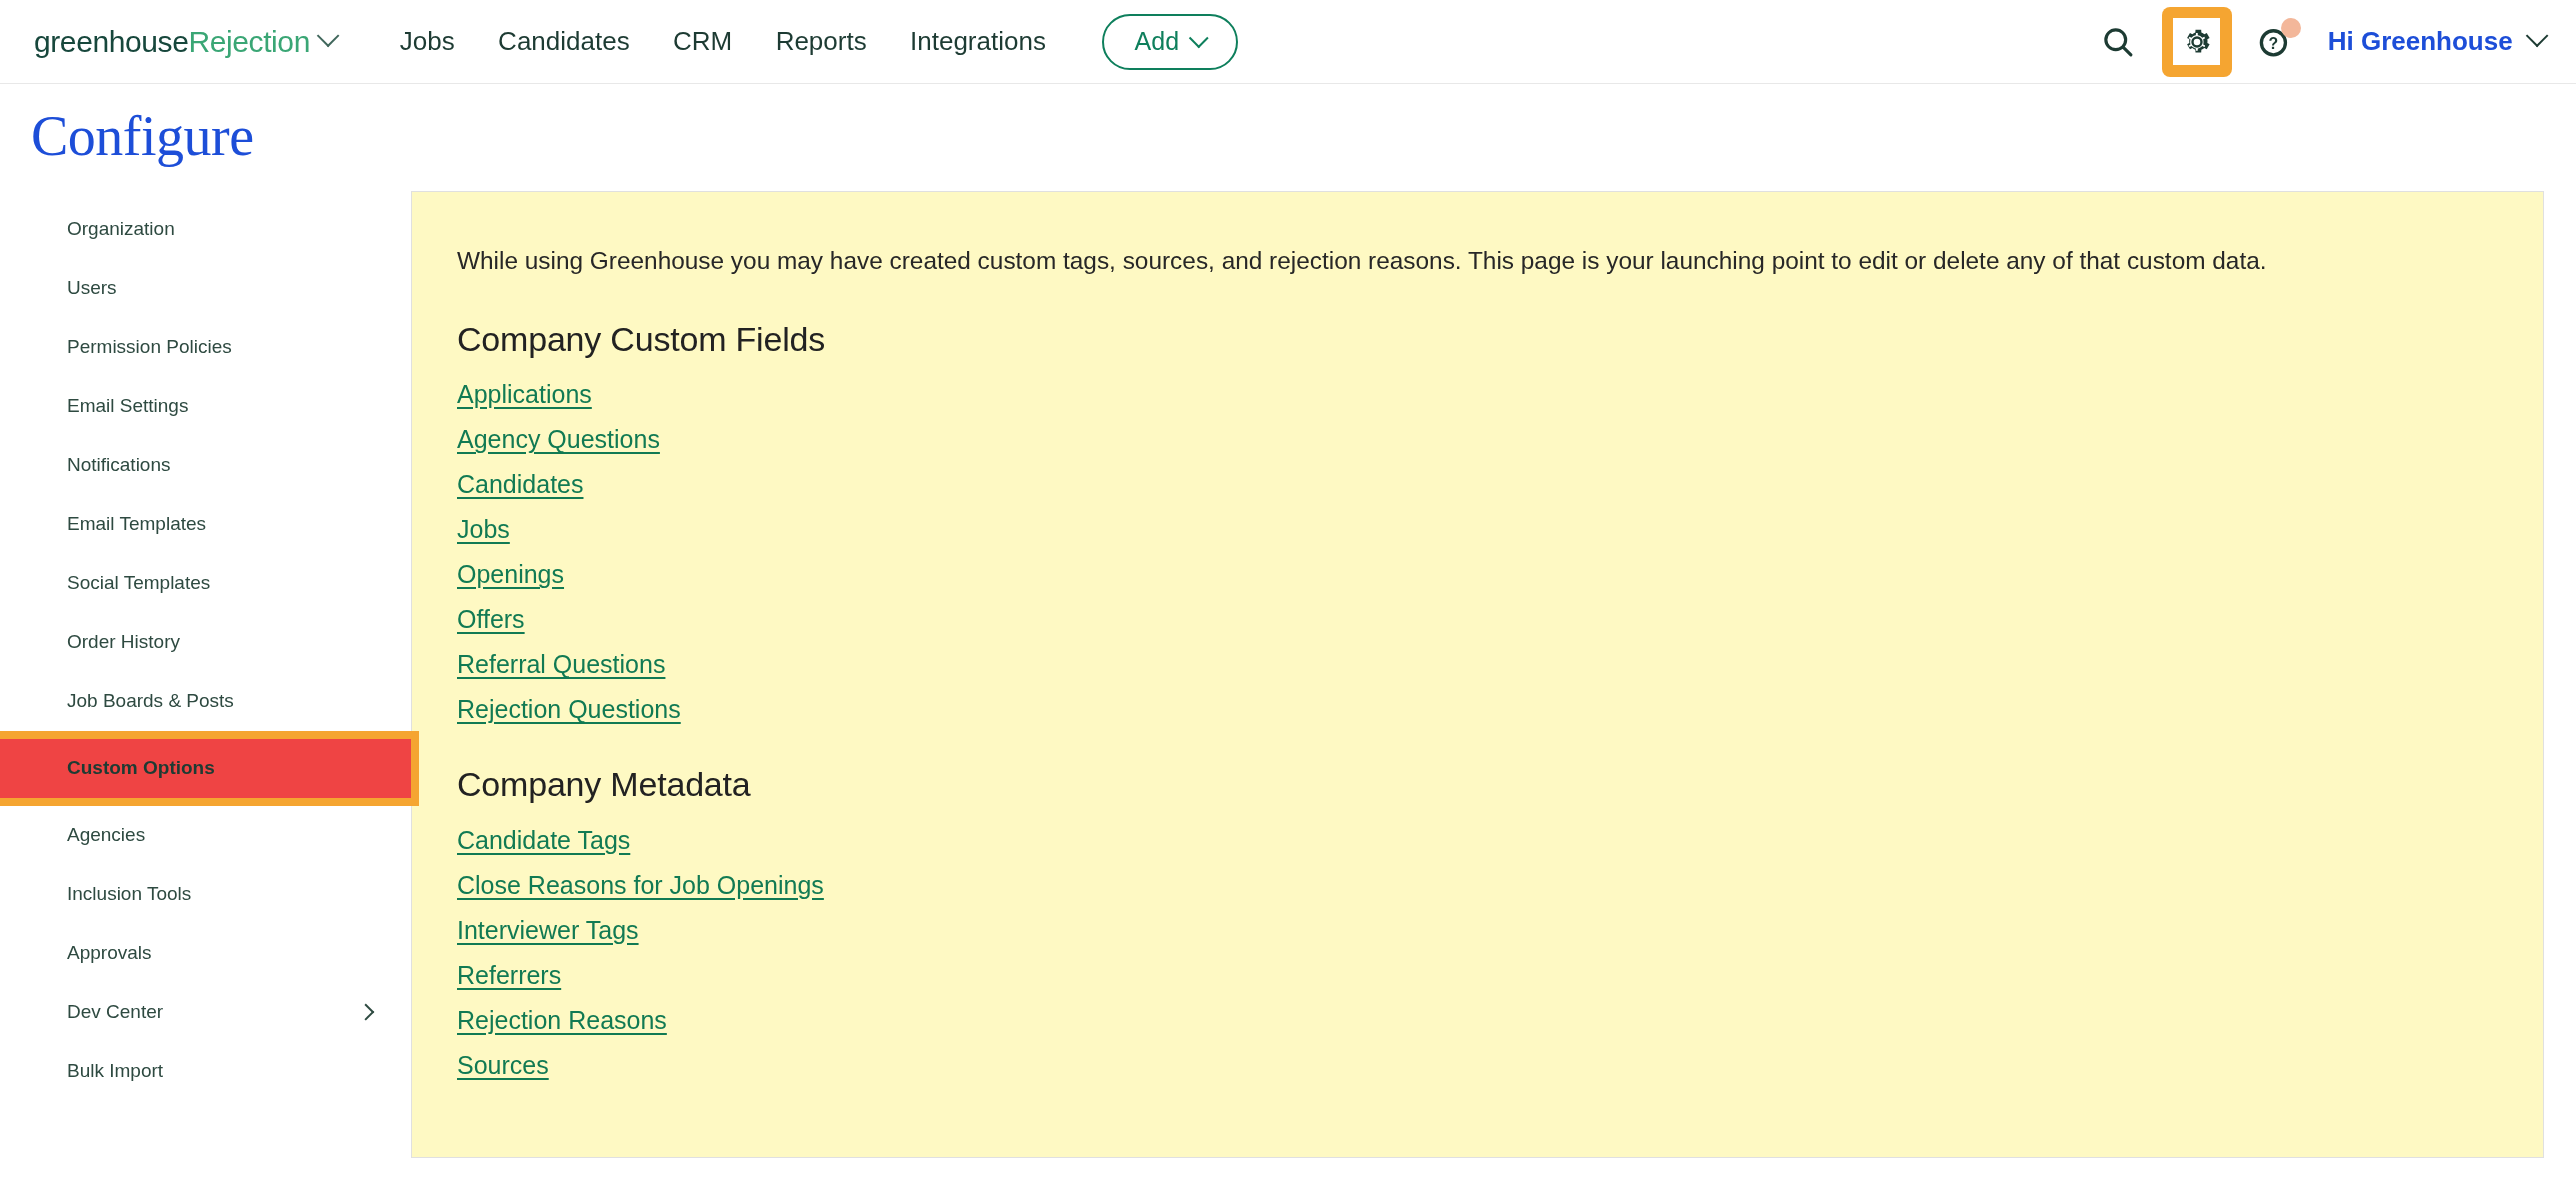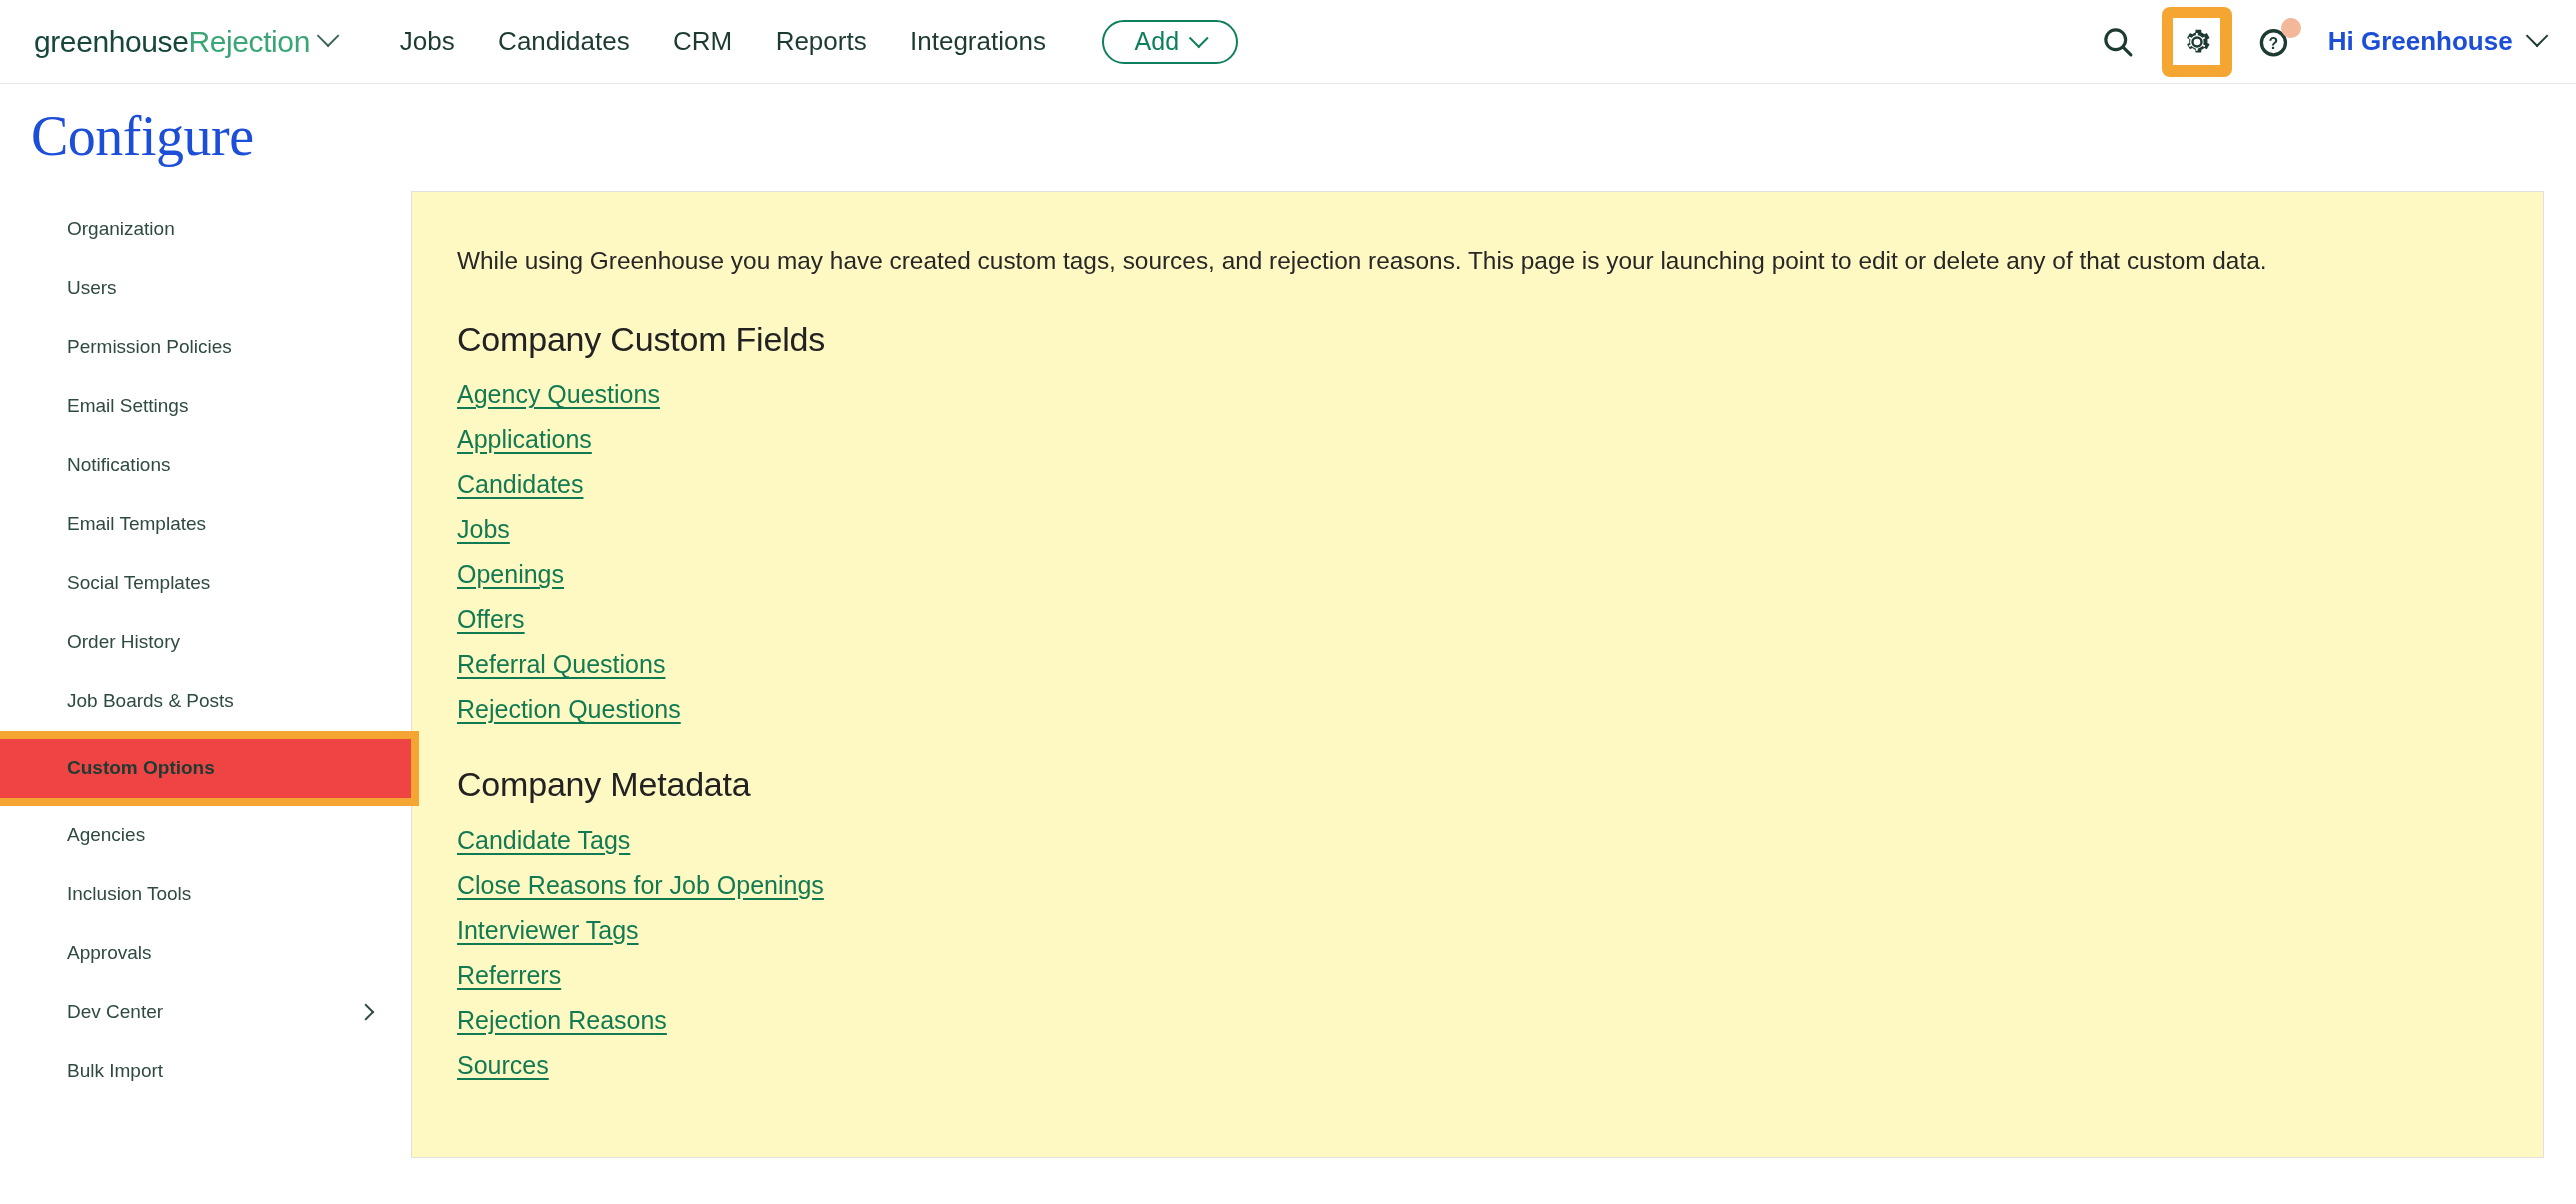--- a/index.html
+++ b/index.html
@@ -49,21 +49,21 @@
     cursor: pointer;
     white-space: nowrap;
   }
 
   .add-btn {
     margin-left: 34px;
     border: 2.3px solid #0e7f5c;
     border-radius: 36px;
     color: #0e7f5c;
     font-size: 25px;
-    height: 44px;
+    height: 56px;
     padding: 0 31px;
     display: flex;
     align-items: center;
     gap: 12.6px;
     background: #fff;
     cursor: pointer;
   }
   .add-chev {
     width: 13.5px; height: 13.5px;
     border-right: 2.7px solid #0e7f5c;
@@ -308,22 +308,22 @@
         <span>Bulk Import</span>
       </div>
   </nav>
 
   <main class="main-card">
 
     <p class="intro">While using Greenhouse you may have created custom tags, sources, and rejection reasons. This page is your launching point to edit or delete any of that custom data.</p>
 
     <h2 class="section-head">Company Custom Fields</h2>
     <div class="link-list">
+      <div class="link-row"><a class="glink">Applications</a></div>
       <div class="link-row"><a class="glink">Agency Questions</a></div>
-      <div class="link-row"><a class="glink">Applications</a></div>
       <div class="link-row"><a class="glink">Candidates</a></div>
       <div class="link-row"><a class="glink">Jobs</a></div>
       <div class="link-row"><a class="glink">Openings</a></div>
       <div class="link-row"><a class="glink">Offers</a></div>
       <div class="link-row"><a class="glink">Referral Questions</a></div>
       <div class="link-row"><a class="glink">Rejection Questions</a></div>
     </div>
 
     <h2 class="section-head">Company Metadata</h2>
     <div class="link-list">

